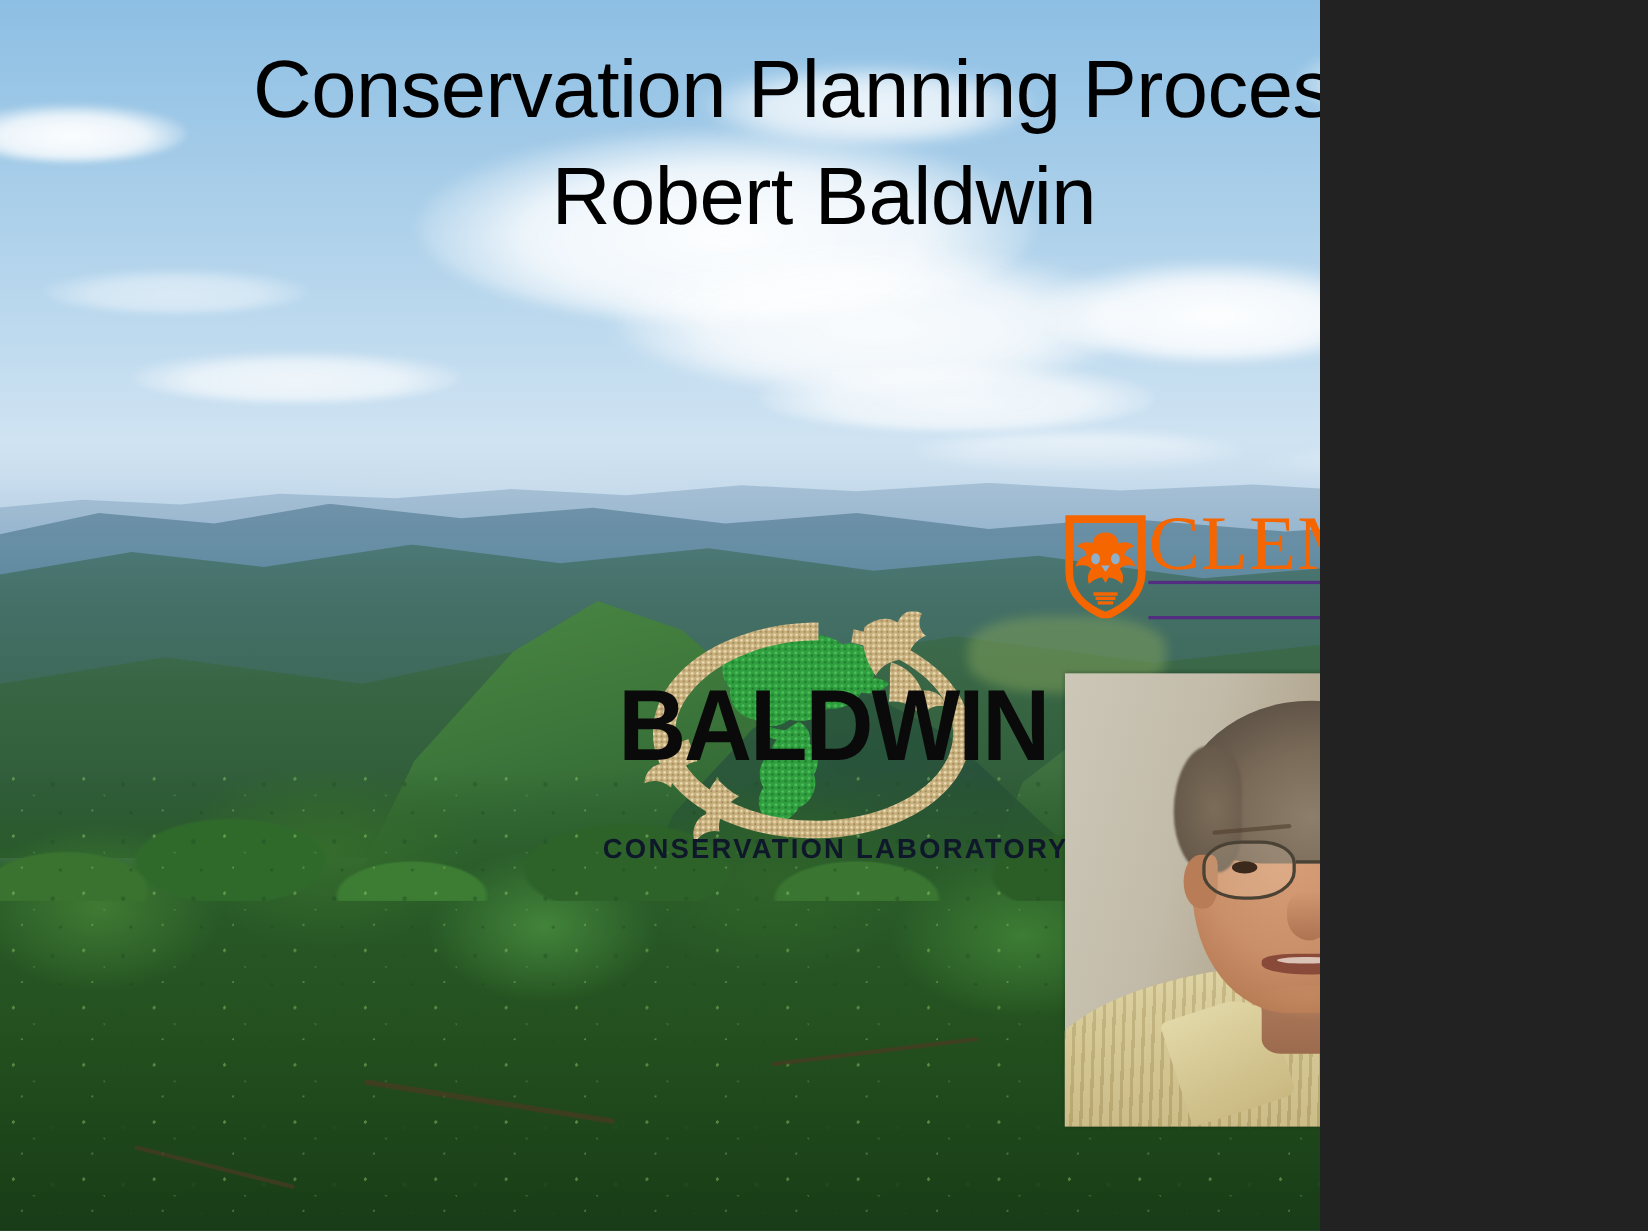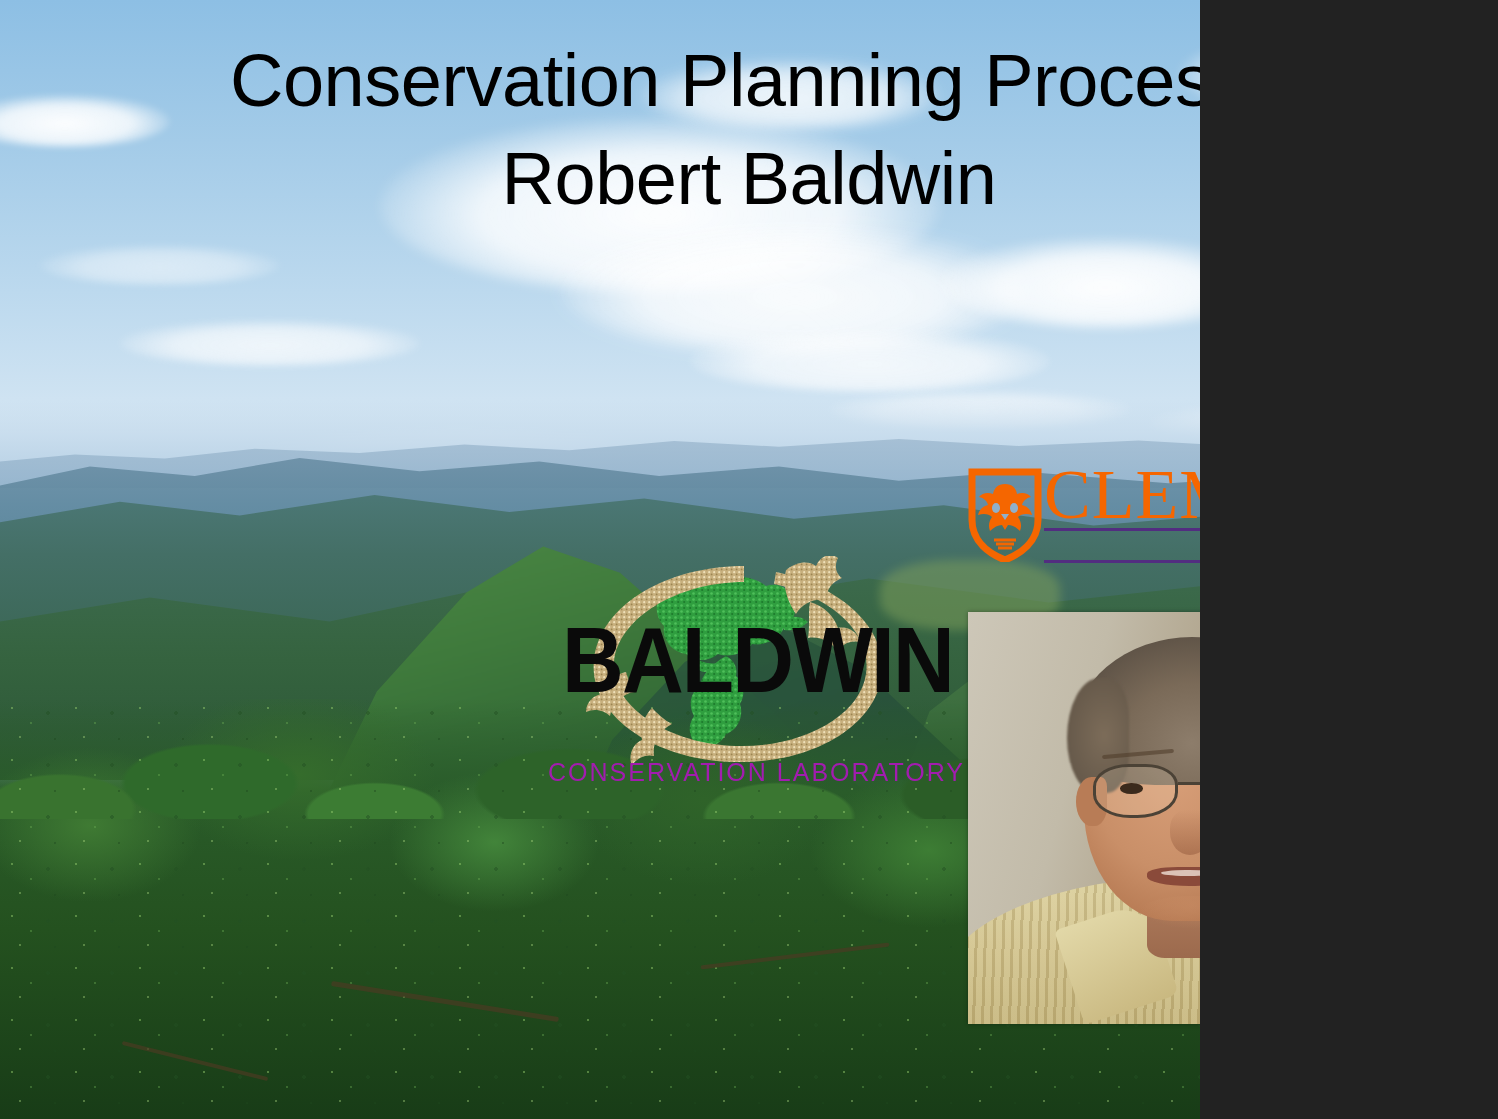--- a/index.html
+++ b/index.html
@@ -179,21 +179,21 @@
   .bald-word{
     position:absolute;left:0;top:58px;width:400px;text-align:center;
     font-family:"Liberation Sans", sans-serif;
     font-size:92px;line-height:92px;font-weight:700;
     color:#0a0a0a;letter-spacing:-2px;
     transform:scaleX(.93);
   }
   .bald-sub{
     position:absolute;left:0;top:202px;width:400px;text-align:center;
     font-family:"Liberation Sans", sans-serif;
-    font-size:25px;font-weight:400;color:#a21caf;letter-spacing:2.0px;
+    font-size:25px;font-weight:700;color:#0f172a;letter-spacing:2.0px;
     white-space:nowrap;
   }
 
   
   .portrait{
     position:absolute;left:968px;top:612px;width:448px;height:412px;
     overflow:hidden;
     box-shadow:0 0 4px rgba(0,0,0,.35);
   }
   .p-wall{

